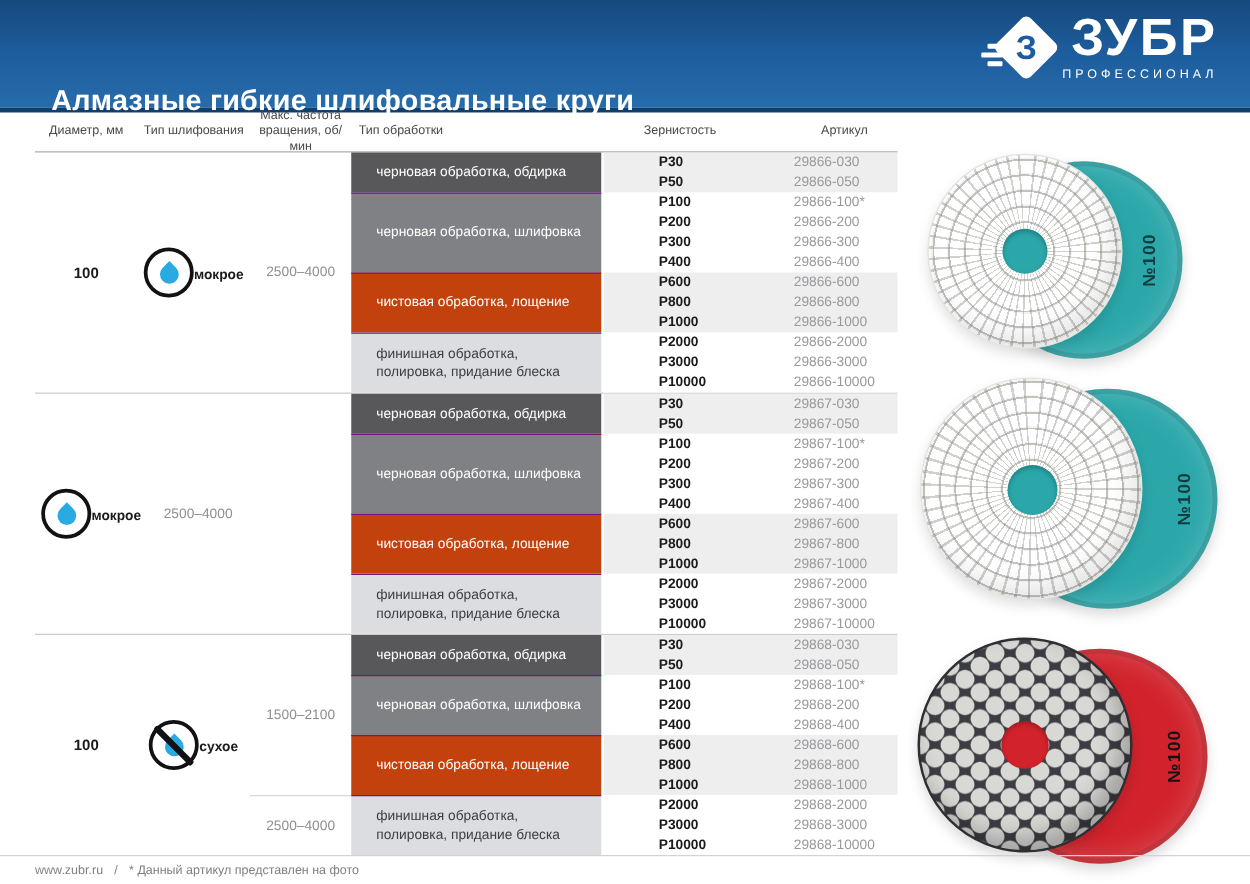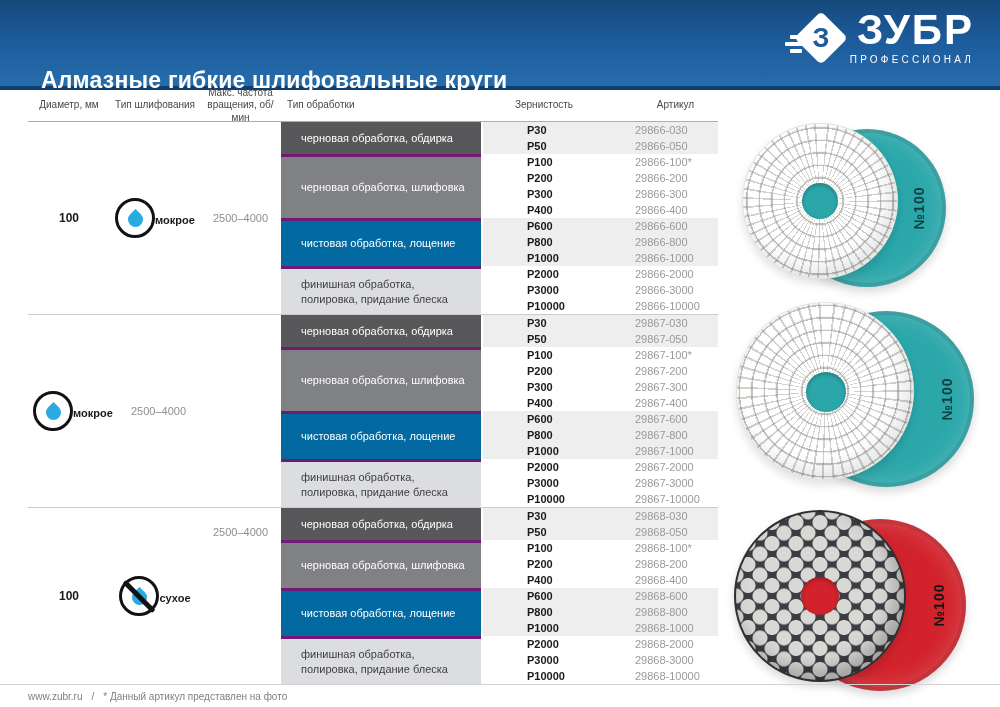--- a/index.html
+++ b/index.html
@@ -59,26 +59,26 @@
   .speed-cell + .speed-cell { border-top:1px solid #d8d8d9; }
 
   .grind-icon { position:relative; width:40px; height:40px; border:3px solid #121214; border-radius:50%;
     display:flex; align-items:center; justify-content:center; background:#fff; }
   .drop { width:15px; height:15px; background:#29abe2; border-radius:0 50% 50% 50%; transform:rotate(45deg); margin-top:2px; }
   .ban { position:absolute; left:-4px; top:15px; width:42px; height:5px; background:#121214; transform:rotate(45deg); border-radius:2px; }
   .grind-label { margin-top:4px; font-size:11px; font-weight:bold; color:#1a1a1c; }
 
   .g-right { width:437px; }
   .block { display:flex; }
-  .block:not(:first-child) .proc { border-top:3px solid #701a75; }
+  .block:not(:first-child) .proc { border-top:1px solid #701a75; }
   .proc { width:200px; padding:3px 14px 3px 20px; display:flex; align-items:center;
     font-size:11px; line-height:1.3; }
   .t0 { background:#58585a; color:#ffffff; }
   .t1 { background:#808184; color:#ffffff; }
-  .t2 { background:#0369a1; color:#ffffff; }
+  .t2 { background:#c2410c; color:#ffffff; }
   .t3 { background:#dcdde0; color:#3e3e40; }
   .rows { flex:1; margin-left:2px; display:flex; flex-direction:column; justify-content:center; }
   .z-gray { background:#eeeeef; } .z-white { background:#ffffff; }
   .row { height:16px; display:flex; align-items:center; font-size:11px; }
   .grit { width:152px; padding-left:44px; font-weight:bold; color:#1a1a1c; }
   .article { color:#97999c; }
 
   
   .discs { position:absolute; left:728px; top:90px; width:272px; height:617px; }
   .disc { position:absolute; }
@@ -360,20 +360,21 @@
             <div class="diam-val">100</div>
           </div>
           <div class="c-grind">
             <div class="grind-icon">
               <span class="drop"></span>
               <span class="ban"></span>
             </div>
             <div class="grind-label">сухое</div>
           </div>
           <div class="c-speed">
+            <div class="speed-cell" style="height: 128px;">1500–2100</div>
             <div class="speed-cell" style="height: 48px;">2500–4000</div>
           </div>
         </div>
         <div class="g-right">
           <div class="block" style="min-height: 32px;">
             <div class="proc t0">
               <span>черновая обработка, обдирка</span>
             </div>
             <div class="rows z-gray">
               <div class="row">

